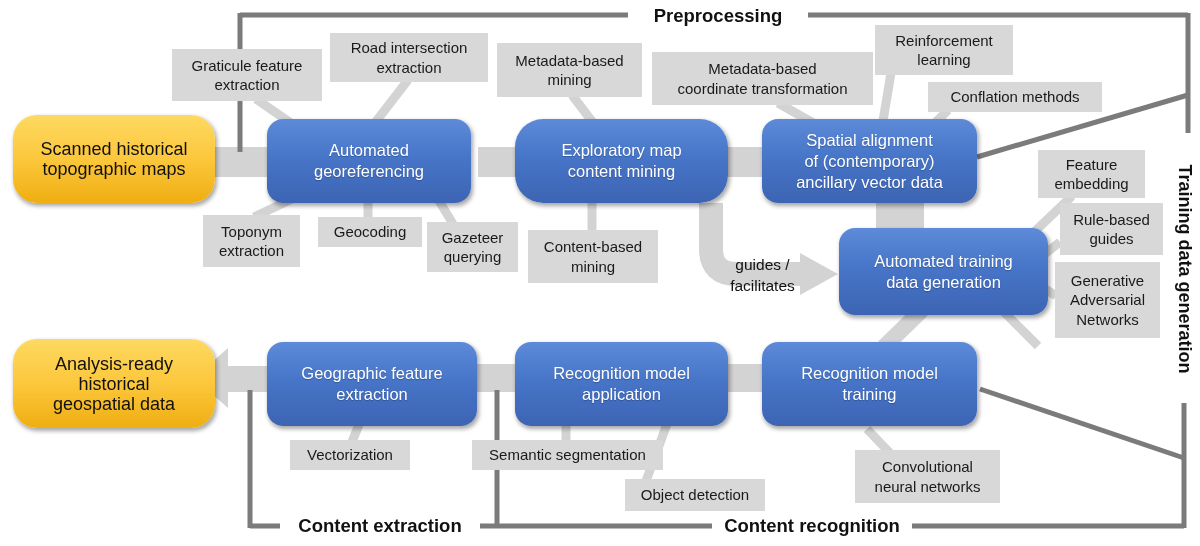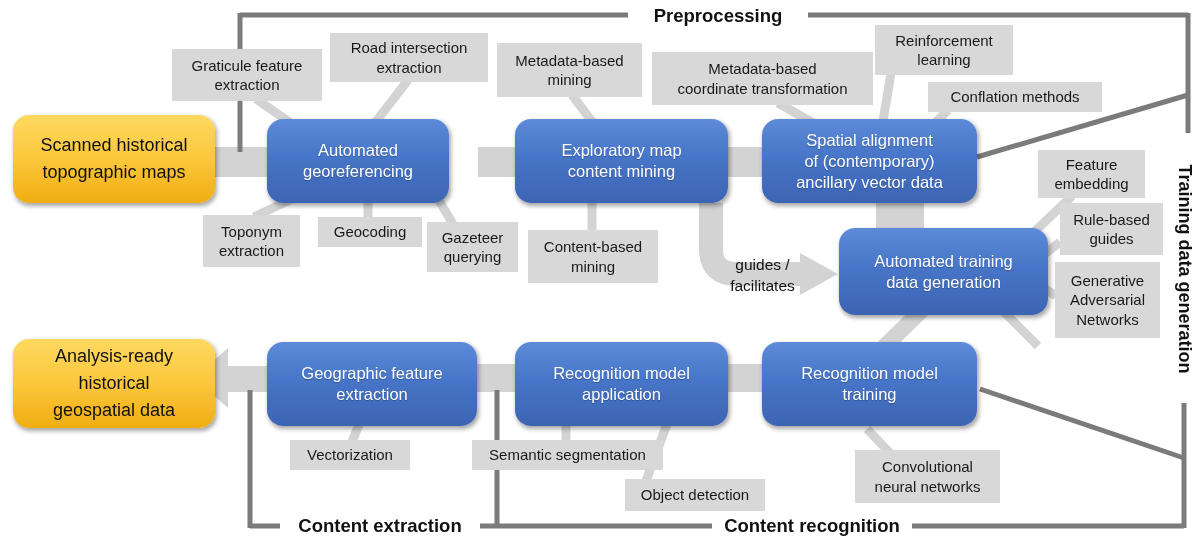--- a/index.html
+++ b/index.html
@@ -13,21 +13,21 @@
     text-align:center;white-space:pre-line;box-sizing:border-box;
   }
   .pnode{
     background:linear-gradient(180deg,#5d8bd9 0%,#4775c8 45%,#3d64b3 100%);
     border-radius:16px;color:#ffffff;font-size:16.5px;line-height:21px;
     box-shadow:1.5px 2.5px 4px rgba(0,0,0,0.35);
     text-shadow:0 1px 1px rgba(0,0,0,0.25);
   }
   .ionode{
     background:linear-gradient(180deg,#fed961 0%,#fcc73c 50%,#efae11 100%);
-    border-radius:16px;color:#111111;font-size:18px;line-height:27px;
+    border-radius:24px;color:#111111;font-size:18px;line-height:20px;
     box-shadow:1.5px 2.5px 4px rgba(0,0,0,0.35);
   }
   .mlabel{
     background:#d8d8d8;color:#1a1a1a;font-size:15px;line-height:19.5px;z-index:2;
   }
   .stitle{
     position:absolute;z-index:3;background:#ffffff;color:#111111;
     font-weight:bold;font-size:18.5px;display:flex;align-items:center;justify-content:center;
     white-space:nowrap;
   }
@@ -103,23 +103,23 @@
   <div class="stitle" style="left:280px;top:513px;width:200px;height:26px;">Content extraction</div>
   <div class="stitle" style="left:712px;top:513px;width:200px;height:26px;">Content recognition</div>
   <div class="vtitle" style="left:1053px;top:255px;width:264px;height:28px;">Training data generation</div>
 
   <div class="node ionode" style="left:13px;top:115px;width:202px;height:88px;">Scanned historical
 topographic maps</div>
   <div class="node ionode" style="left:13px;top:339px;width:202px;height:89px;">Analysis-ready
 historical
 geospatial data</div>
 
-  <div class="node pnode" style="left:267px;top:119px;width:182px;height:84px;">Automated
+  <div class="node pnode" style="left:267px;top:119px;width:204px;height:84px;">Automated
 georeferencing</div>
-  <div class="node pnode" style="left:515px;top:119px;width:213px;height:84px;">Exploratory map
+  <div class="node pnode" style="left:515px;top:119px;width:213px;height:84px;border-radius:28px;">Exploratory map
 content mining</div>
   <div class="node pnode" style="left:762px;top:119px;width:215px;height:84px;">Spatial alignment
 of (contemporary)
 ancillary vector data</div>
   <div class="node pnode" style="left:839px;top:228px;width:209px;height:87px;">Automated training
 data generation</div>
   <div class="node pnode" style="left:762px;top:342px;width:215px;height:84px;">Recognition model
 training</div>
   <div class="node pnode" style="left:515px;top:342px;width:213px;height:84px;">Recognition model
 application</div>

